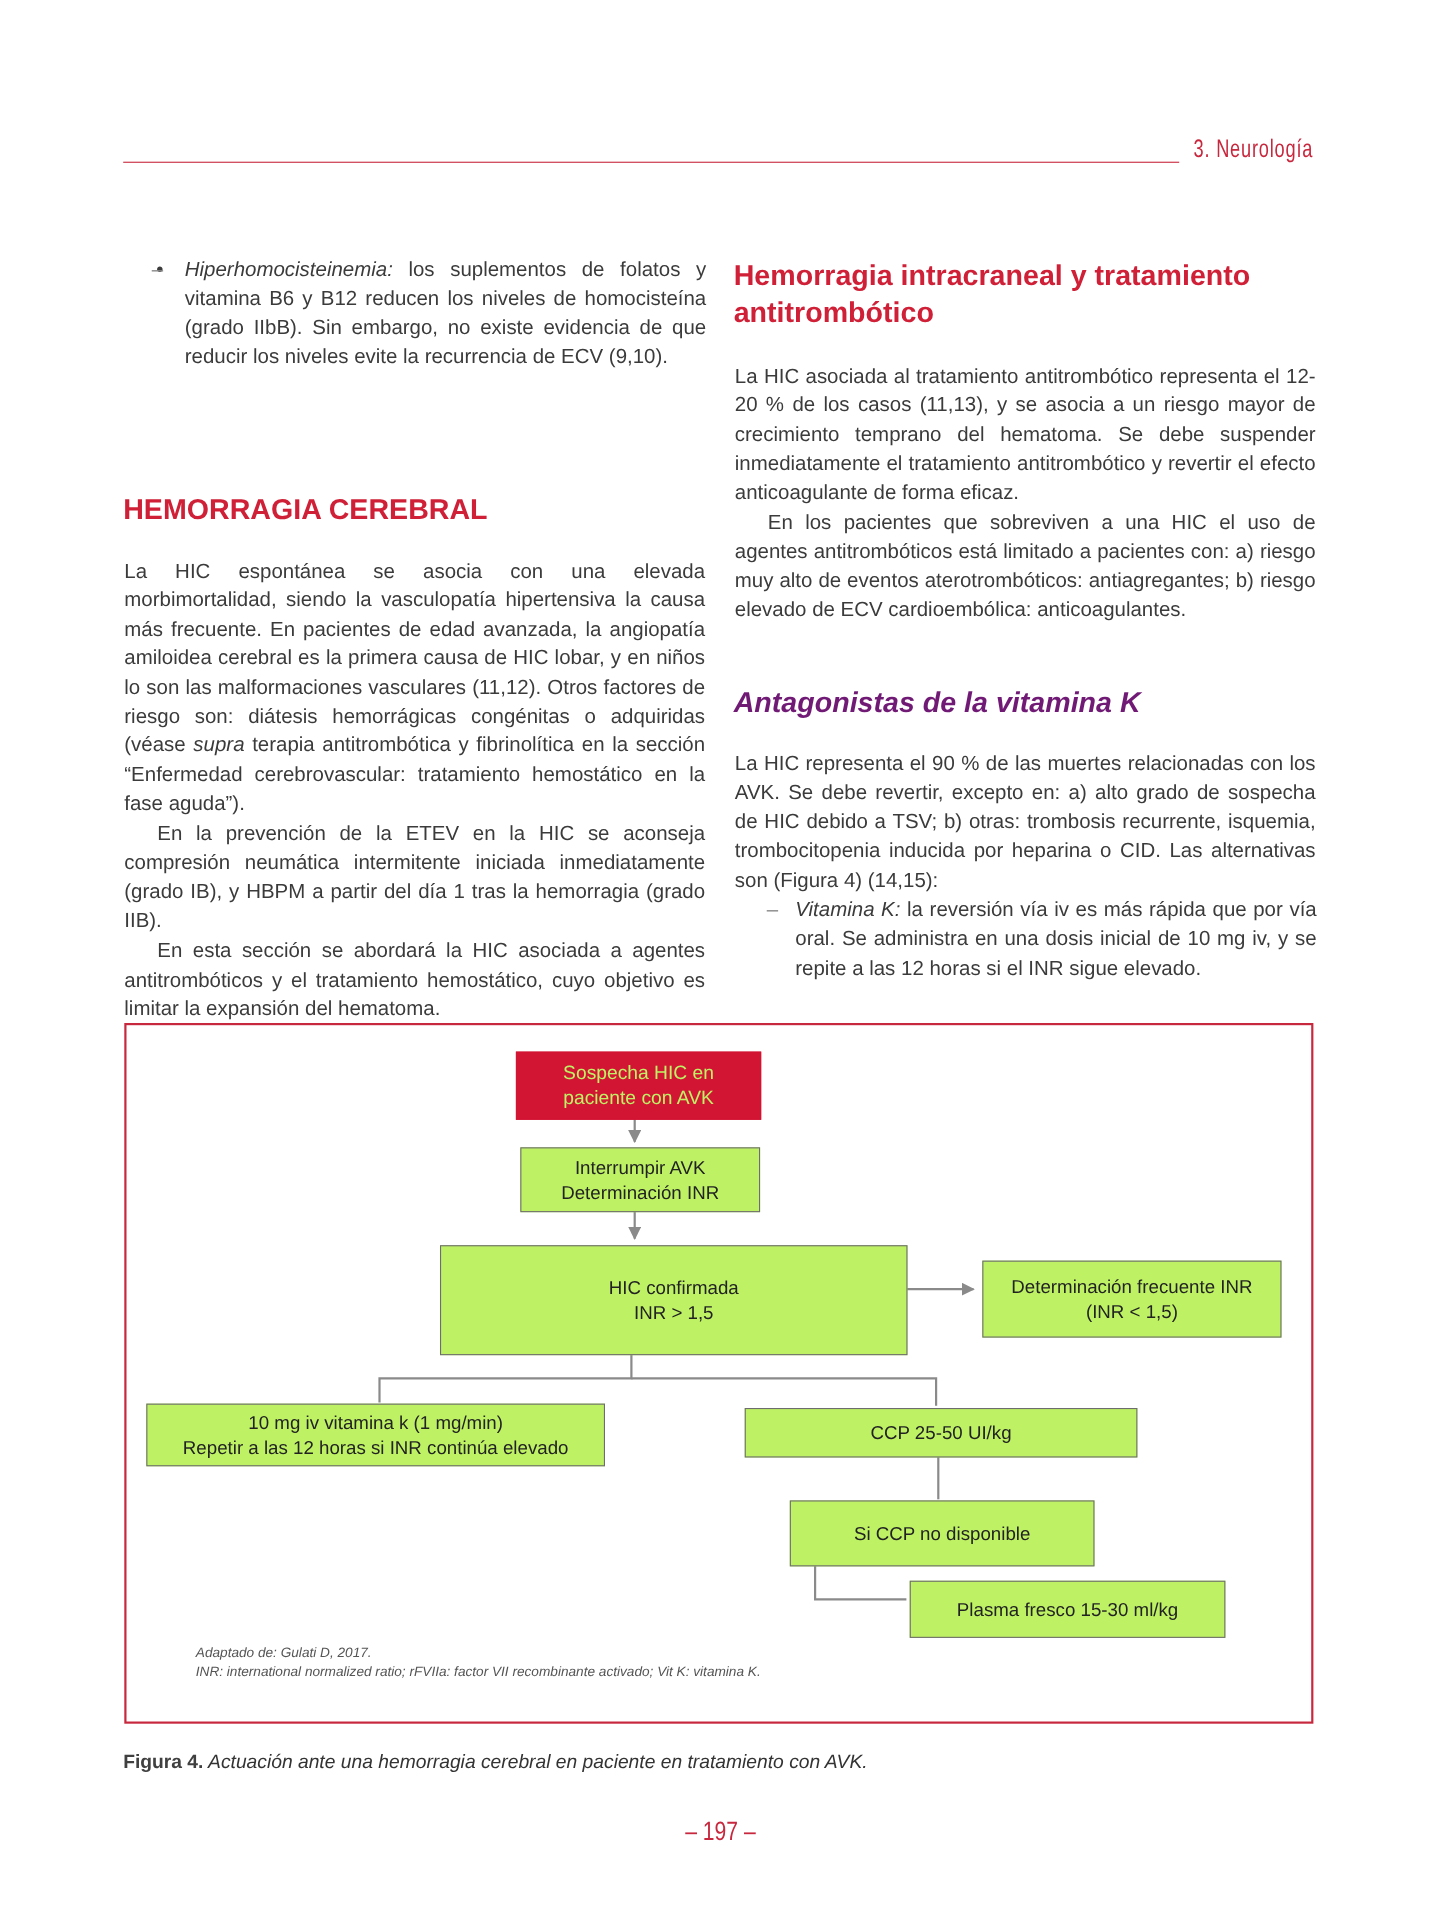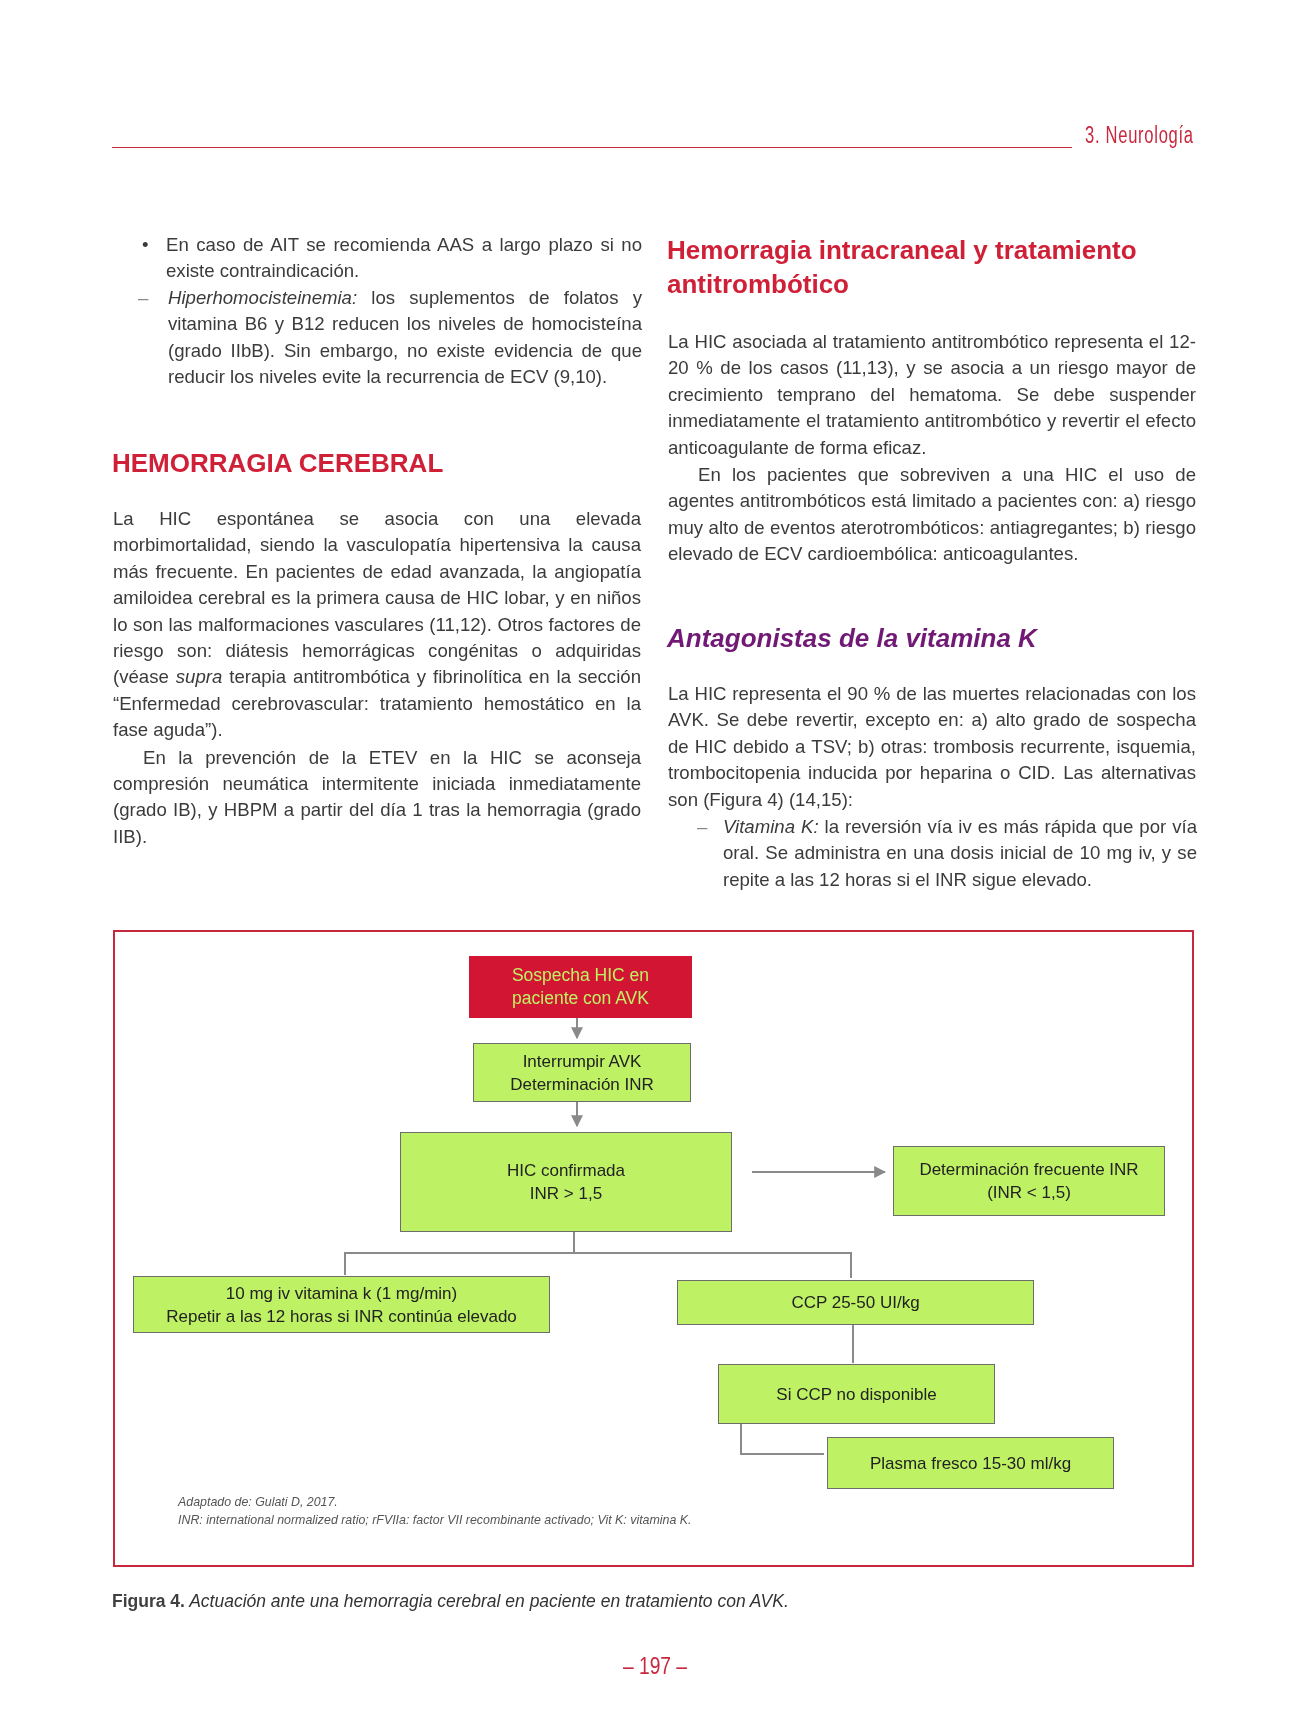--- a/index.html
+++ b/index.html
@@ -42,33 +42,33 @@
 </style>
 </head>
 <body>
 
 <div class="header-rule"></div>
 <div class="header-title">3. Neurología</div>
 
 <div class="col-left body-text" style="top: 232px;">
   <div class="bullet-item" style="margin-left: 54px;">
     <span class="marker">•</span>
-    <span>En caso de AIT se recomienda AAS a largo plazo si no existe contraindicación.</span>
   </div>
   <div class="dash-item" style="padding-left: 56px; margin-left: 0;">
     <span class="marker" style="left: 26px;">–</span>
     <em>Hiperhomocisteinemia:</em><span> los suplementos de folatos y vitamina B6 y B12 reducen los niveles de homocisteína (grado IIbB). Sin embargo, no existe evidencia de que reducir los niveles evite la recurrencia de ECV (9,10).</span>
   </div>
 </div>
 
 <h2 class="section abs" style="left: 112px; top: 446px;">HEMORRAGIA CEREBRAL</h2>
 
 <div class="col-left body-text" style="top: 505px;">
   <p><span>La HIC espontánea se asocia con una elevada morbimortalidad, siendo la vasculopatía hipertensiva la causa más frecuente. En pacientes de edad avanzada, la angiopatía amiloidea cerebral es la primera causa de HIC lobar, y en niños lo son las malformaciones vasculares (11,12). Otros factores de riesgo son: diátesis hemorrágicas congénitas o adquiridas (véase </span><em>supra</em><span> terapia antitrombótica y fibrinolítica en la sección “Enfermedad cerebrovascular: tratamiento hemostático en la fase aguda”).</span></p>
   <p class="indent">En la prevención de la ETEV en la HIC se aconseja compresión neumática intermitente iniciada inmediatamente (grado IB), y HBPM a partir del día 1 tras la hemorragia (grado IIB).</p>
+  <p class="indent">En esta sección se abordará la HIC asociada a agentes antitrombóticos y el tratamiento hemostático, cuyo objetivo es limitar la expansión del hematoma.</p>
 </div>
 
 <h2 class="section abs" style="left: 667px; top: 233px; width: 530px;">Hemorragia intracraneal y tratamiento antitrombótico</h2>
 
 <div class="col-right body-text" style="top: 328px;">
   <p>La HIC asociada al tratamiento antitrombótico representa el 12-20 % de los casos (11,13), y se asocia a un riesgo mayor de crecimiento temprano del hematoma. Se debe suspender inmediatamente el tratamiento antitrombótico y revertir el efecto anticoagulante de forma eficaz.</p>
   <p class="indent">En los pacientes que sobreviven a una HIC el uso de agentes antitrombóticos está limitado a pacientes con: a) riesgo muy alto de eventos aterotrombóticos: antiagregantes; b) riesgo elevado de ECV cardioembólica: anticoagulantes.</p>
 </div>
 
 <h2 class="sub abs" style="left: 667px; top: 621px;">Antagonistas de la vitamina K</h2>
@@ -97,21 +97,21 @@
     <polyline points="574,1253 851,1253 851,1278"></polyline>
     <line x1="853" y1="1322" x2="853" y2="1363"></line>
     <polyline points="741,1422 741,1454 824,1454"></polyline>
   </g>
 </svg>
 
 <div class="fbox red" style="left: 469px; top: 956px; width: 223px; height: 62px;">Sospecha HIC en
 paciente con AVK</div>
 <div class="fbox" style="left: 473px; top: 1043px; width: 218px; height: 59px;">Interrumpir AVK
 Determinación INR</div>
-<div class="fbox" style="left: 400px; top: 1132px; width: 332px; height: 100px;">HIC confirmada
+<div class="fbox" style="left: 400px; top: 1132px; width: 425px; height: 100px;">HIC confirmada
 INR &gt; 1,5</div>
 <div class="fbox" style="left: 893px; top: 1146px; width: 272px; height: 70px;">Determinación frecuente INR
 (INR &lt; 1,5)</div>
 <div class="fbox" style="left: 133px; top: 1276px; width: 417px; height: 57px;">10 mg iv vitamina k (1 mg/min)
 Repetir a las 12 horas si INR continúa elevado</div>
 <div class="fbox" style="left: 677px; top: 1280px; width: 357px; height: 45px;">CCP 25-50 UI/kg</div>
 <div class="fbox" style="left: 718px; top: 1364px; width: 277px; height: 60px;">Si CCP no disponible</div>
 <div class="fbox" style="left: 827px; top: 1437px; width: 287px; height: 52px;">Plasma fresco 15-30 ml/kg</div>
 
 <div class="fig-notes">

